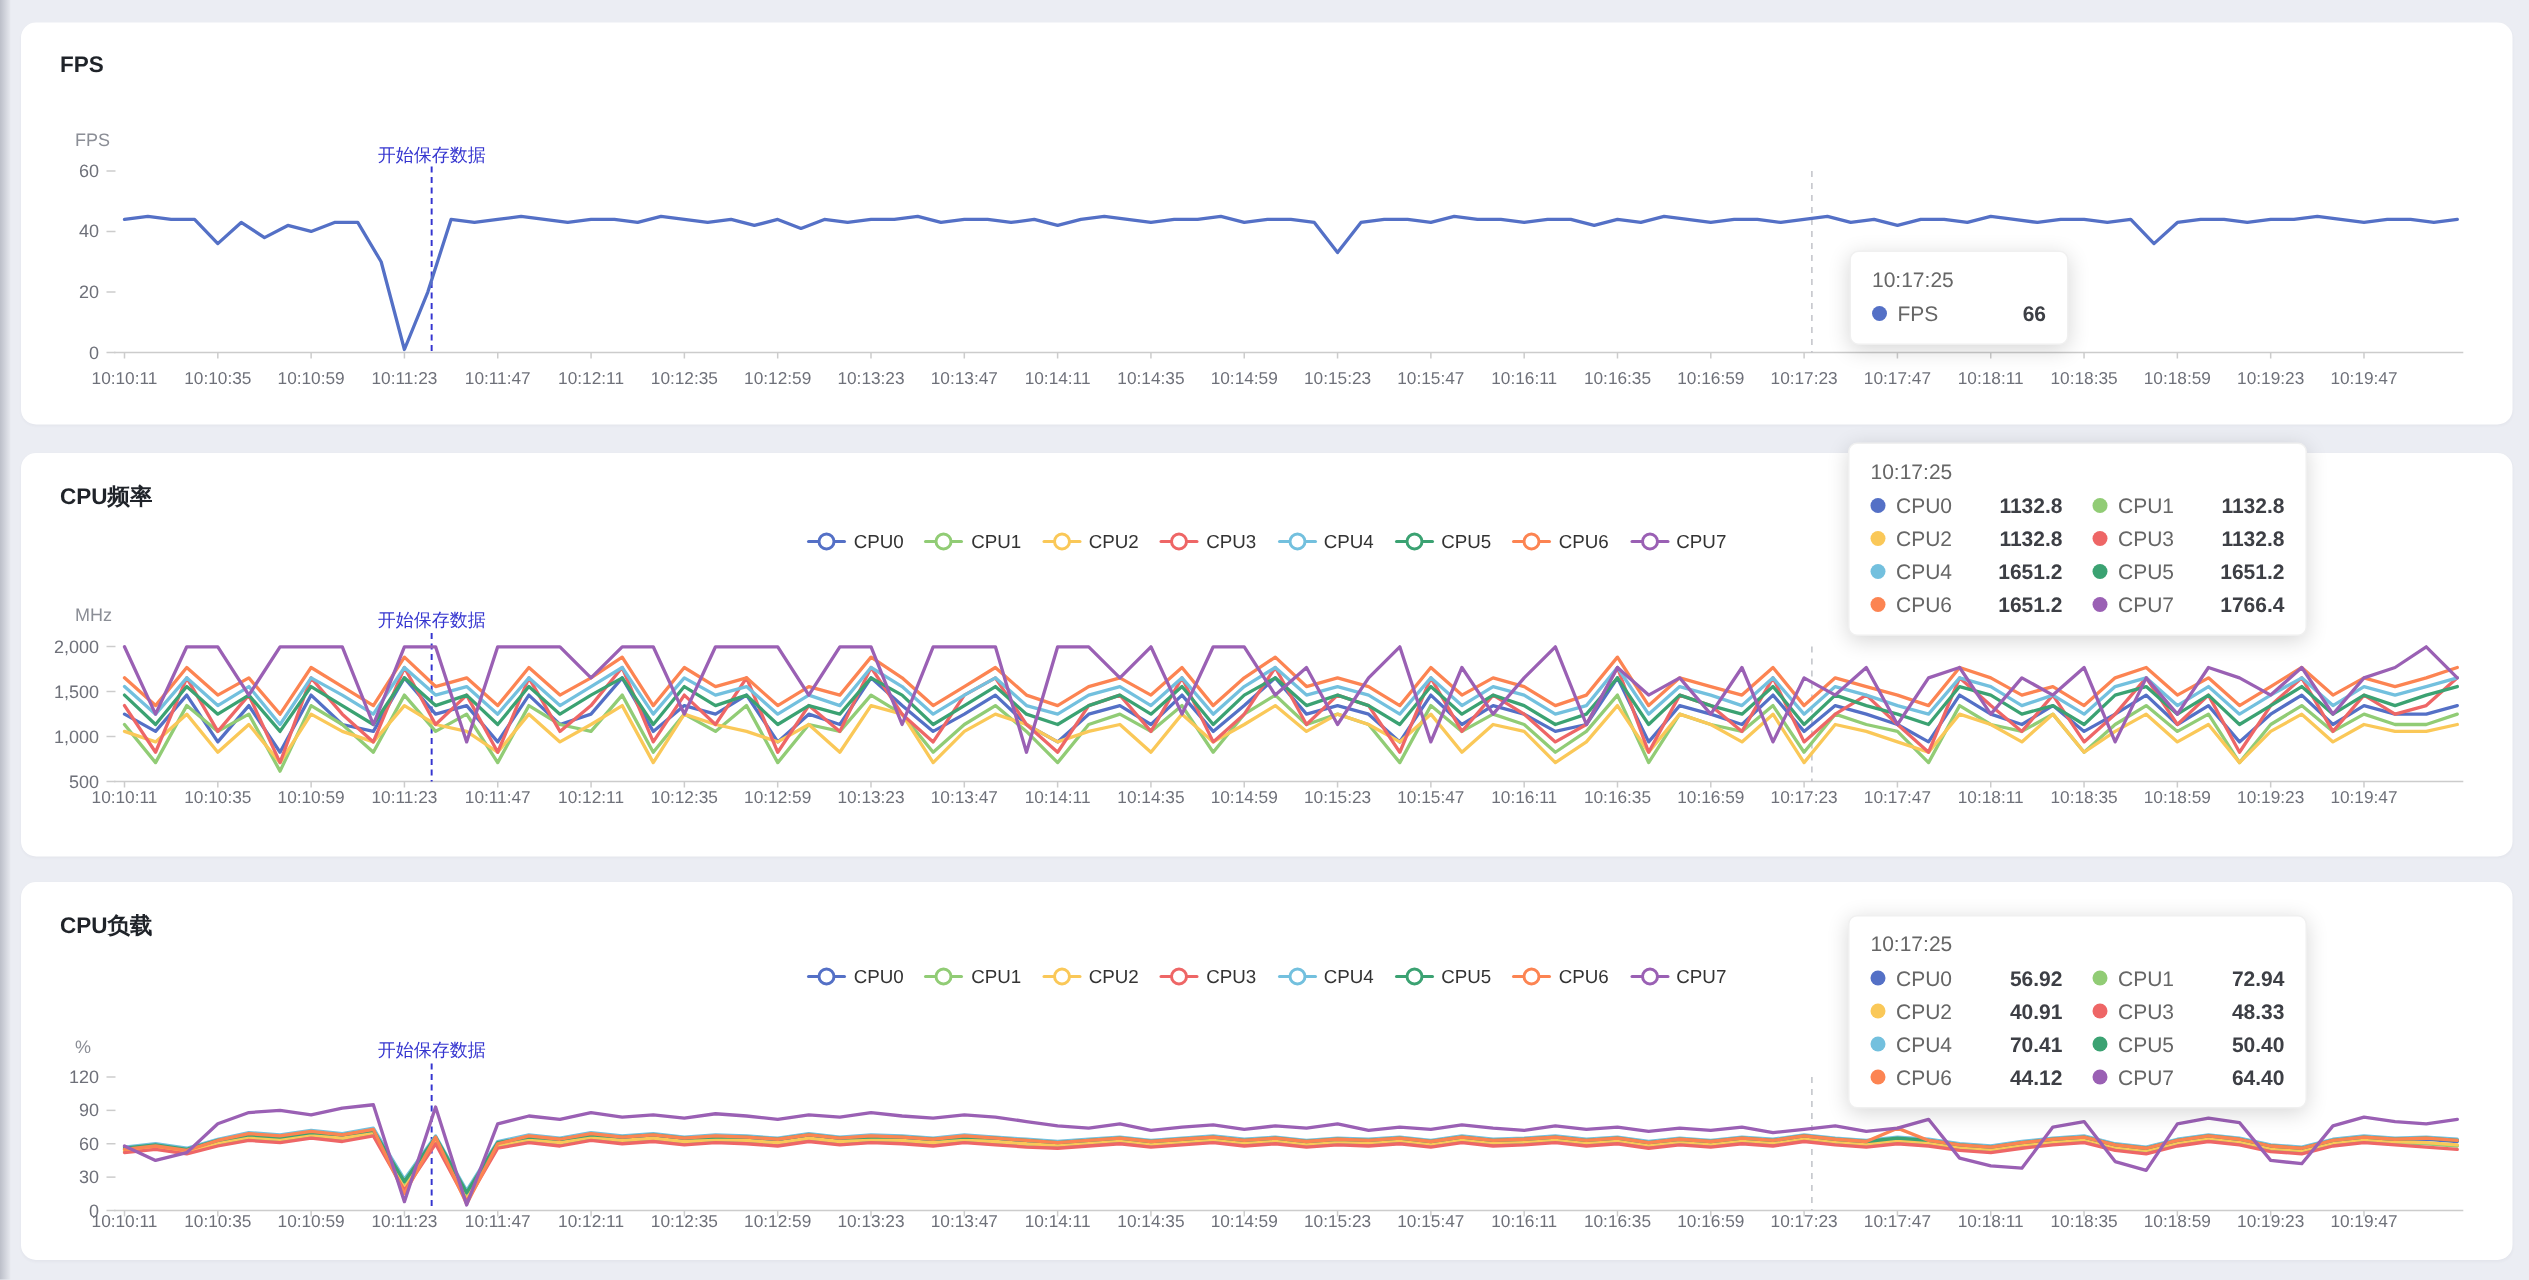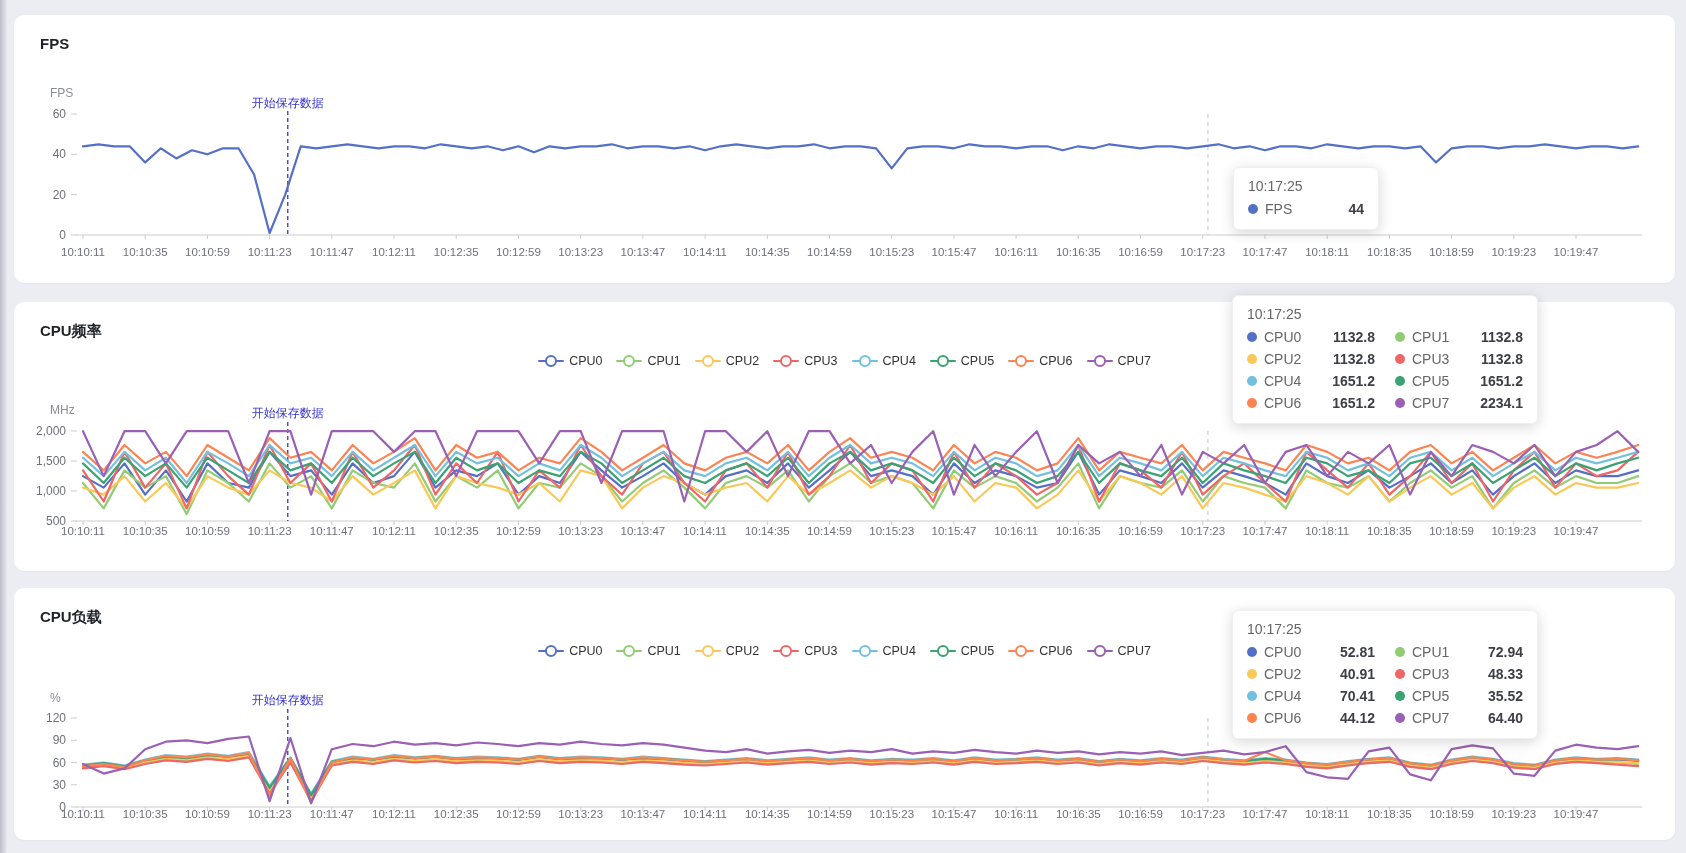--- a/index.html
+++ b/index.html
@@ -380,21 +380,21 @@
       <polyline points="69.0,176.0 89.7,185.6 110.5,180.4 131.2,161.2 151.9,153.7 172.7,152.3 193.4,155.2 214.2,150.8 234.9,148.5 255.6,213.1 276.4,150.0 297.1,215.3 317.8,161.2 338.6,156.0 359.3,158.2 380.0,153.7 400.8,156.7 421.5,155.2 442.2,157.4 463.0,154.5 483.7,156.0 504.5,158.2 525.2,155.2 545.9,156.7 566.7,153.7 587.4,156.0 608.1,157.4 628.9,155.2 649.6,156.7 670.3,159.7 691.1,162.6 711.8,164.1 732.6,161.2 753.3,165.6 774.0,163.4 794.8,161.9 815.5,164.9 836.2,162.6 857.0,164.1 877.7,161.2 898.4,165.6 919.2,163.4 939.9,164.9 960.6,161.9 981.4,164.1 1002.1,165.6 1022.9,162.6 1043.6,164.9 1064.3,163.4 1085.1,166.3 1105.8,164.1 1126.5,165.6 1147.3,163.4 1168.0,167.1 1188.7,164.9 1209.5,162.6 1230.2,166.3 1251.0,164.1 1271.7,158.2 1292.4,184.1 1313.2,189.3 1333.9,190.8 1354.6,163.4 1375.4,159.7 1396.1,186.4 1416.8,192.3 1437.6,161.2 1458.3,157.4 1479.0,160.4 1499.8,185.6 1520.5,187.8 1541.3,162.6 1562.0,156.7 1582.7,159.7 1603.5,161.2 1624.2,158.2" fill="none" stroke="#9a60b4" stroke-width="2.2" stroke-linejoin="round" stroke-linecap="round"></polyline>
     </svg>
 </section>
 
 <div class="tooltip" id="tooltip-fps" style="left:1233px;top:167px;width:116px">
   <div class="tt-time">10:17:25</div>
   <div class="tt-grid single">
       <div class="tt-cell">
         <span class="tt-dot" style="background: rgb(84, 112, 198);"></span>
         <span class="tt-name">FPS</span>
-        <span class="tt-val">44</span>
+        <span class="tt-val">66</span>
       </div>
     </div>
 </div>
 <div class="tooltip" id="tooltip-freq" style="left:1232px;top:295px">
   <div class="tt-time">10:17:25</div>
   <div class="tt-grid">
       <div class="tt-cell">
         <span class="tt-dot" style="background: rgb(84, 112, 198);"></span>
         <span class="tt-name">CPU0</span>
         <span class="tt-val">1132.8</span>
@@ -425,31 +425,31 @@
         <span class="tt-val">1651.2</span>
       </div>
       <div class="tt-cell">
         <span class="tt-dot" style="background: rgb(252, 132, 82);"></span>
         <span class="tt-name">CPU6</span>
         <span class="tt-val">1651.2</span>
       </div>
       <div class="tt-cell">
         <span class="tt-dot" style="background: rgb(154, 96, 180);"></span>
         <span class="tt-name">CPU7</span>
-        <span class="tt-val">2234.1</span>
+        <span class="tt-val">1766.4</span>
       </div>
     </div>
 </div>
 <div class="tooltip" id="tooltip-load" style="left:1232px;top:610px">
   <div class="tt-time">10:17:25</div>
   <div class="tt-grid">
       <div class="tt-cell">
         <span class="tt-dot" style="background: rgb(84, 112, 198);"></span>
         <span class="tt-name">CPU0</span>
-        <span class="tt-val">52.81</span>
+        <span class="tt-val">56.92</span>
       </div>
       <div class="tt-cell">
         <span class="tt-dot" style="background: rgb(145, 204, 117);"></span>
         <span class="tt-name">CPU1</span>
         <span class="tt-val">72.94</span>
       </div>
       <div class="tt-cell">
         <span class="tt-dot" style="background: rgb(250, 200, 88);"></span>
         <span class="tt-name">CPU2</span>
         <span class="tt-val">40.91</span>
@@ -460,21 +460,21 @@
         <span class="tt-val">48.33</span>
       </div>
       <div class="tt-cell">
         <span class="tt-dot" style="background: rgb(115, 192, 222);"></span>
         <span class="tt-name">CPU4</span>
         <span class="tt-val">70.41</span>
       </div>
       <div class="tt-cell">
         <span class="tt-dot" style="background: rgb(59, 162, 114);"></span>
         <span class="tt-name">CPU5</span>
-        <span class="tt-val">35.52</span>
+        <span class="tt-val">50.40</span>
       </div>
       <div class="tt-cell">
         <span class="tt-dot" style="background: rgb(252, 132, 82);"></span>
         <span class="tt-name">CPU6</span>
         <span class="tt-val">44.12</span>
       </div>
       <div class="tt-cell">
         <span class="tt-dot" style="background: rgb(154, 96, 180);"></span>
         <span class="tt-name">CPU7</span>
         <span class="tt-val">64.40</span>

